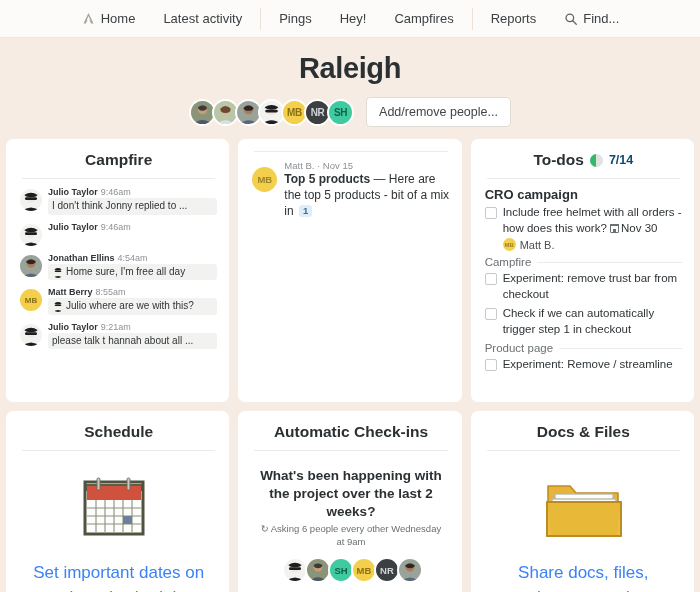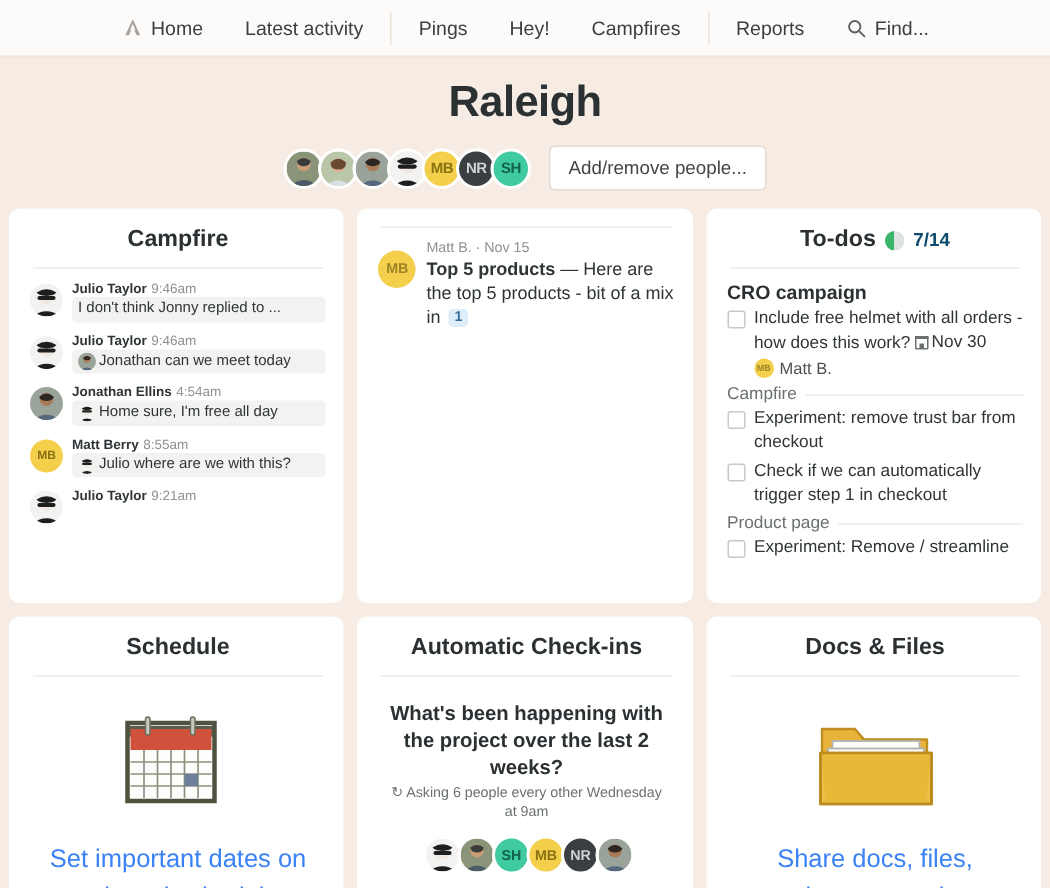--- a/index.html
+++ b/index.html
@@ -383,31 +383,20 @@
             <circle cx="20" cy="16" r="9" fill="#f0e8e0"></circle>
             <path d="M8 11 q12-8 24 0 q-3 4-12 4 q-9 0-12-4z" fill="#1e1e1e"></path>
             <rect x="9" y="15" width="22" height="5" rx="2.5" fill="#1e1e1e"></rect>
             <path d="M3 40 q17-13 34 0z" fill="#1e1e1e"></path>
           </svg>
       </div>
       <div class="msg-body">
         <div class="msg-meta">
           <b>Julio Taylor</b><span>9:46am</span>
         </div>
-        <div class="msg-text">
-          <span class="inline-av">
-            <svg viewBox="0 0 40 40">
-                <rect width="40" height="40" fill="#9aa39a"></rect>
-                <circle cx="20" cy="15" r="8" fill="#a97b58"></circle>
-                <path d="M4 40 q16-13 32 0z" fill="#55687c"></path>
-                <path d="M11 12 q9-8 18 0 q-2 5-9 5 q-7 0-9-5z" fill="#2d2622"></path>
-              </svg>
-          </span>
-          <span>Jonathan can we meet today</span>
-        </div>
       </div>
     </div>
 
     <div class="msg">
       <div class="msg-av">
         <svg viewBox="0 0 40 40">
             <rect width="40" height="40" fill="#9aa39a"></rect>
             <circle cx="20" cy="15" r="8" fill="#a97b58"></circle>
             <path d="M4 40 q16-13 32 0z" fill="#55687c"></path>
             <path d="M11 12 q9-8 18 0 q-2 5-9 5 q-7 0-9-5z" fill="#2d2622"></path>
@@ -459,20 +448,23 @@
             <rect width="40" height="40" fill="#f2f2f1"></rect>
             <circle cx="20" cy="16" r="9" fill="#f0e8e0"></circle>
             <path d="M8 11 q12-8 24 0 q-3 4-12 4 q-9 0-12-4z" fill="#1e1e1e"></path>
             <rect x="9" y="15" width="22" height="5" rx="2.5" fill="#1e1e1e"></rect>
             <path d="M3 40 q17-13 34 0z" fill="#1e1e1e"></path>
           </svg>
       </div>
       <div class="msg-body">
         <div class="msg-meta">
           <b>Julio Taylor</b><span>9:21am</span>
+        </div>
+        <div class="msg-text">
+          <span>please talk t hannah about all ...</span>
         </div>
       </div>
     </div>
   </div>
 
   <div class="card">
     <div class="card-rule"></div>
     <div class="mb-item">
       <div class="mb-av">MB</div>
       <div>

